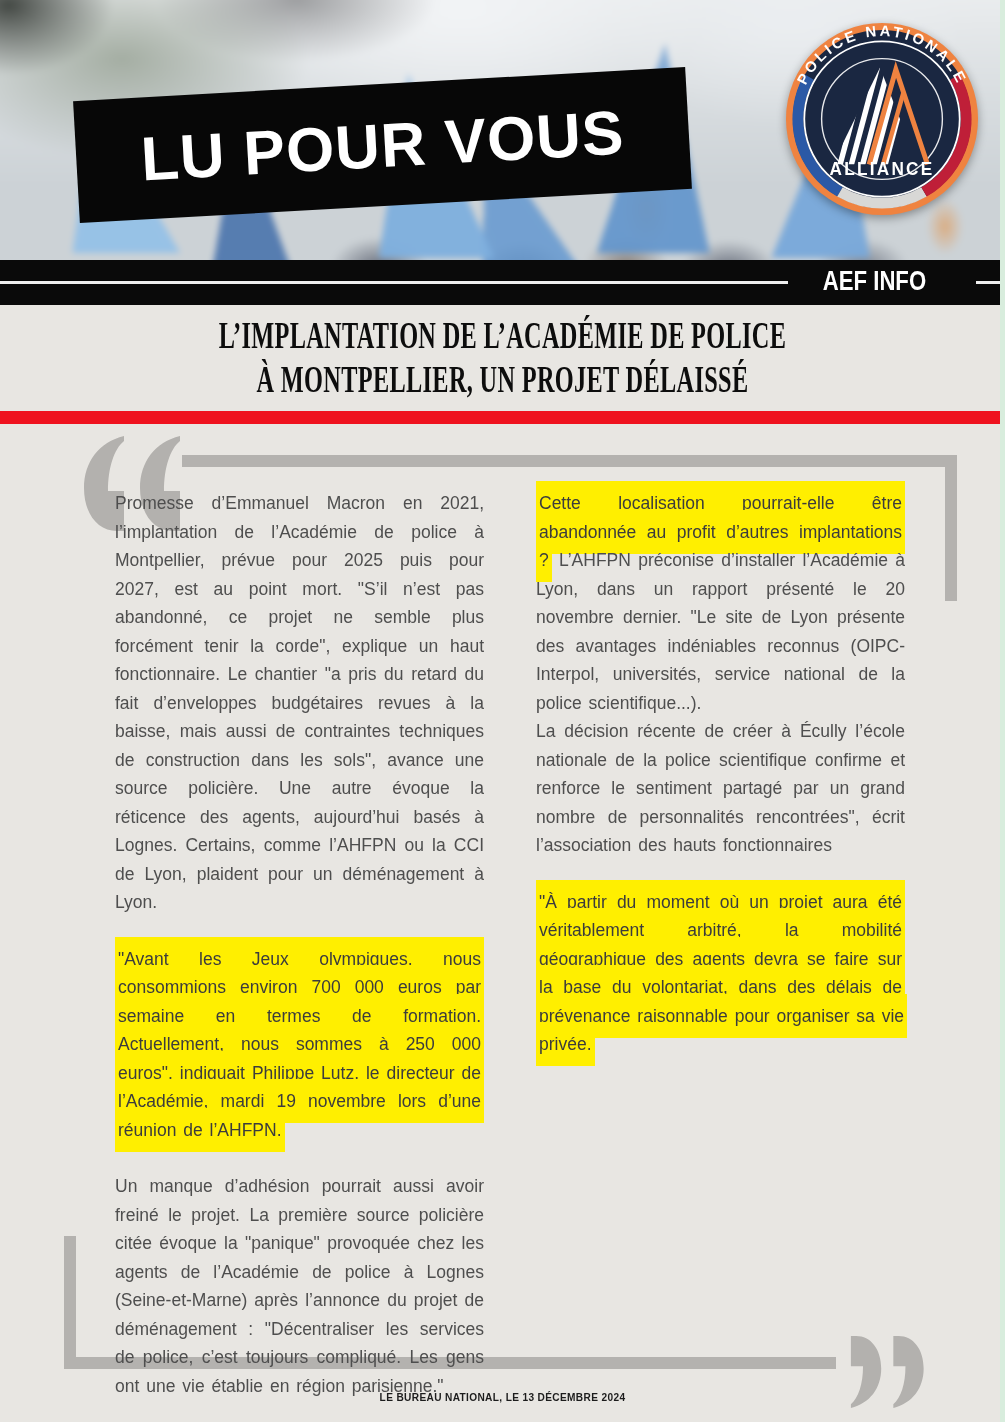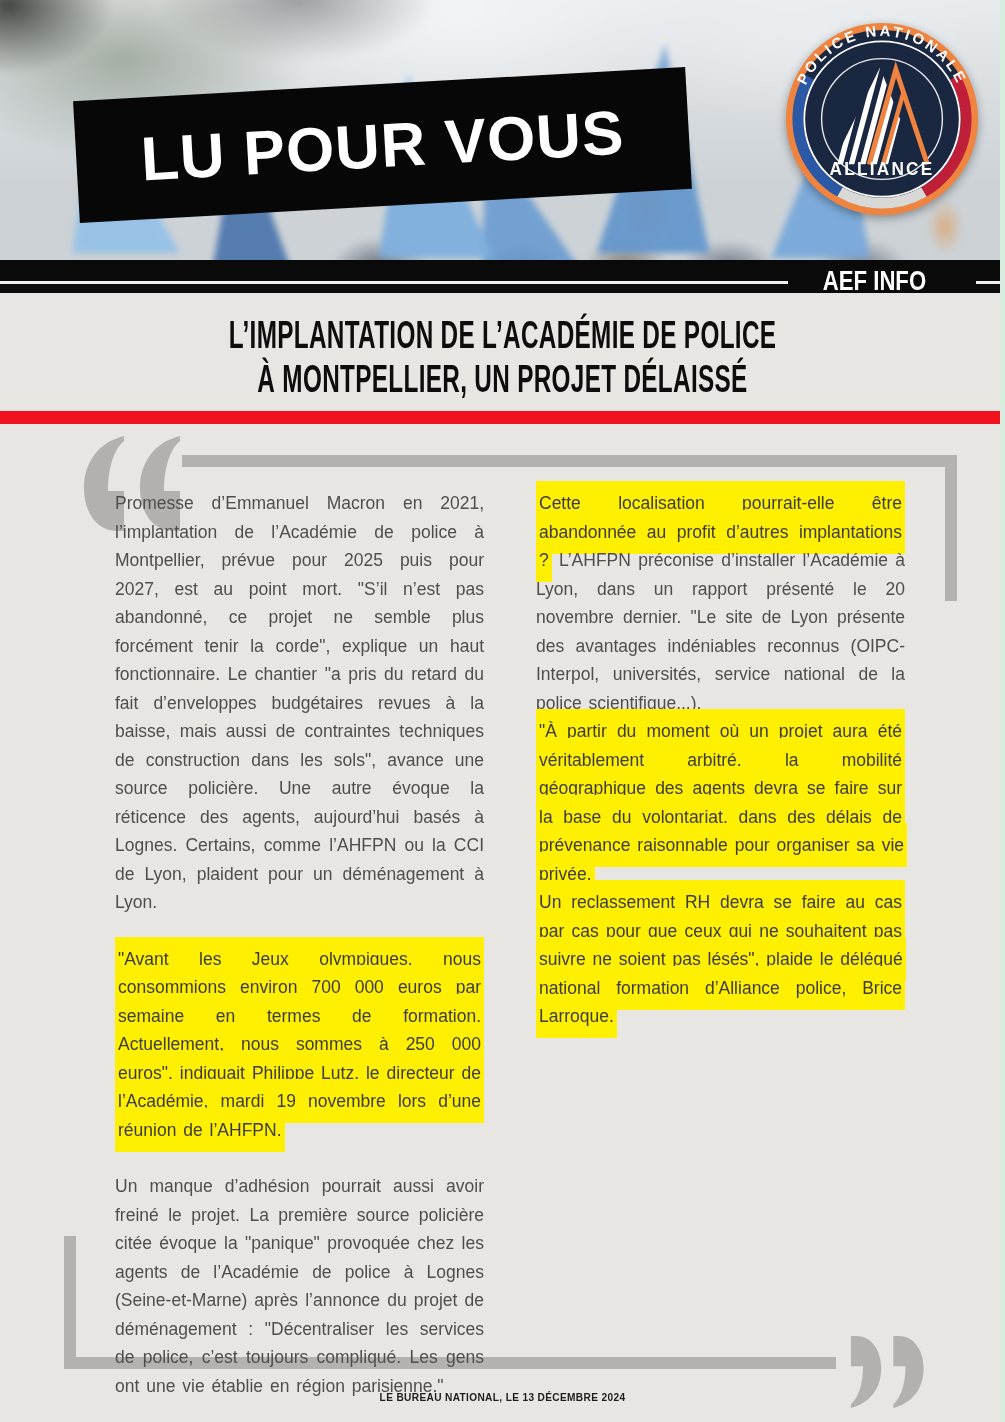--- a/index.html
+++ b/index.html
@@ -50,31 +50,31 @@
     position:absolute;left:76px;top:84px;width:613px;height:122px;
     background:#070707;transform:rotate(-3.2deg);
     display:flex;align-items:center;justify-content:center;
   }
   #banner .t{
     color:#fff;font-size:62px;font-weight:bold;letter-spacing:1px;white-space:nowrap;
   }
   
   #logo{position:absolute;left:783px;top:20px;filter:drop-shadow(0 3px 5px rgba(0,0,0,0.35));}
   
-  #source-bar{position:absolute;left:0;top:260px;width:1005px;height:33px;background:#0a0a0a;}
+  #source-bar{position:absolute;left:0;top:260px;width:1005px;height:45px;background:#0a0a0a;}
   #source-bar .line{position:absolute;top:21px;height:2.5px;background:#efefef;}
   #source-bar .l1{left:0;width:788px;}
   #source-bar .l2{left:976px;width:29px;}
   #source-label{
     position:absolute;left:812px;top:6px;width:120px;text-align:center;
     color:#fff;font-size:27px;font-weight:bold;white-space:nowrap;
     transform:scaleX(0.82);transform-origin:center;
   }
   
-  #headline{position:absolute;left:0;top:313px;width:1005px;text-align:center;color:#0d0d0d;}
+  #headline{position:absolute;left:0;top:313px;width:1005px;text-align:center;color:#0d0d0d;font-family:Liberation Serif, serif;}
   #headline .hl{
     font-size:38px;font-weight:bold;line-height:44px;white-space:nowrap;
     transform:scaleX(0.64);transform-origin:center;letter-spacing:0.5px;
   }
   #red-divider{position:absolute;left:0;top:411px;width:1005px;height:13px;background:#ef121e;}
   
   .q{position:absolute;fill:#b3b1ae;}
   #open-quote{left:84px;top:436px;}
   #close-quote{left:846px;top:1336px;}
   .bar{position:absolute;background:#b4b2af;}
@@ -173,21 +173,21 @@
   <div id="bb-h" class="bar"></div>
 
   <div id="cols">
     <div class="col">
       <p class="gap">Promesse d’Emmanuel Macron en 2021, l’implantation de l’Académie de police à Montpellier, prévue pour 2025 puis pour 2027, est au point mort. "S’il n’est pas abandonné, ce projet ne semble plus forcément tenir la corde", explique un haut fonctionnaire. Le chantier "a pris du retard du fait d’enveloppes budgétaires revues à la baisse, mais aussi de contraintes techniques de construction dans les sols", avance une source policière. Une autre évoque la réticence des agents, aujourd’hui basés à Lognes. Certains, comme l’AHFPN ou la CCI de Lyon, plaident pour un déménagement à Lyon.</p>
       <p class="gap"><mark>"Avant les Jeux olympiques, nous consommions environ 700 000 euros par semaine en termes de formation. Actuellement, nous sommes à 250 000 euros", indiquait Philippe Lutz, le directeur de l’Académie, mardi 19 novembre lors d’une réunion de l’AHFPN.</mark></p>
       <p>Un manque d’adhésion pourrait aussi avoir freiné le projet. La première source policière citée évoque la "panique" provoquée chez les agents de l’Académie de police à Lognes (Seine-et-Marne) après l’annonce du projet de déménagement : "Décentraliser les services de police, c’est toujours compliqué. Les gens ont une vie établie en région parisienne."</p>
     </div>
     <div class="col">
       <p><mark>Cette localisation pourrait-elle être abandonnée au profit d’autres implantations ?</mark> <span>L’AHFPN préconise d’installer l’Académie à Lyon, dans un rapport présenté le 20 novembre dernier. "Le site de Lyon présente des avantages indéniables reconnus (OIPC-Interpol, universités, service national de la police scientifique...).</span></p>
+      <p class="gap">La décision récente de créer à Écully l’école nationale de la police scientifique confirme et renforce le sentiment partagé par un grand nombre de personnalités rencontrées", écrit l’association des hauts fonctionnaires</p>
       <p><mark>"À partir du moment où un projet aura été véritablement arbitré, la mobilité géographique des agents devra se faire sur la base du volontariat, dans des délais de prévenance raisonnable pour organiser sa vie privée.</mark></p>
-      <p><mark>Un reclassement RH devra se faire au cas par cas pour que ceux qui ne souhaitent pas suivre ne soient pas lésés", plaide le délégué national formation d’Alliance police, Brice Larroque.</mark></p>
     </div>
   </div>
 
   <div id="footer-credit">LE BUREAU NATIONAL, LE 13 DÉCEMBRE 2024</div>
 
   <div id="edge-strip"></div>
 </div>
 
 </body></html>

